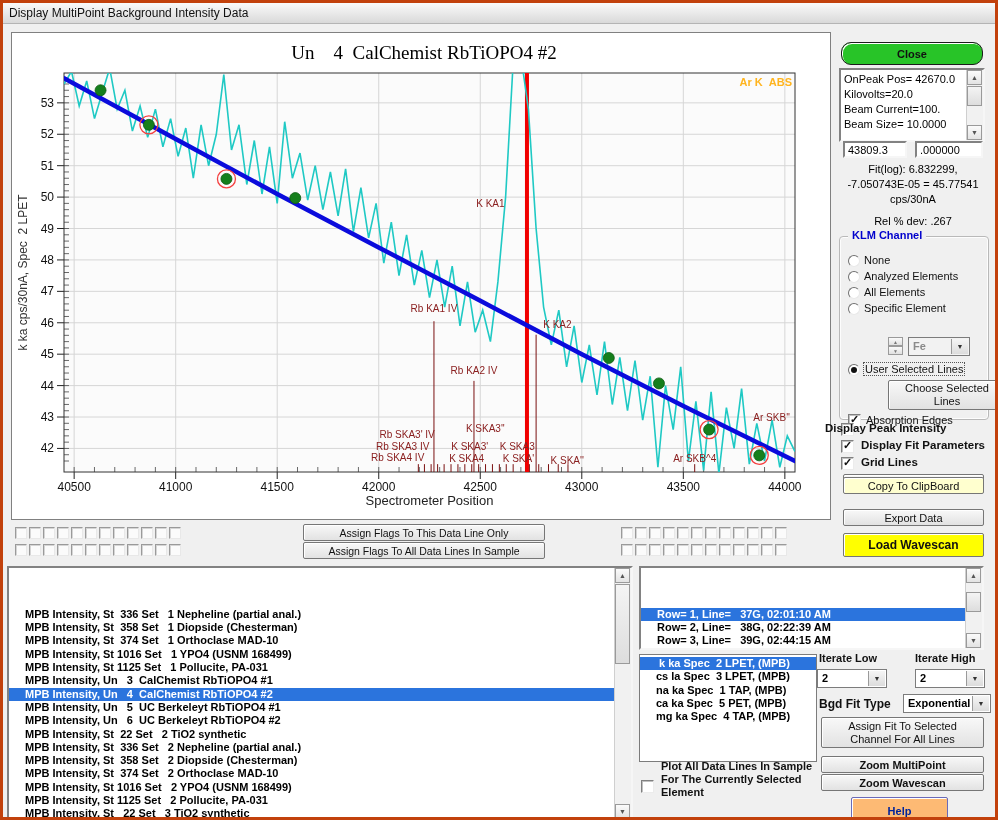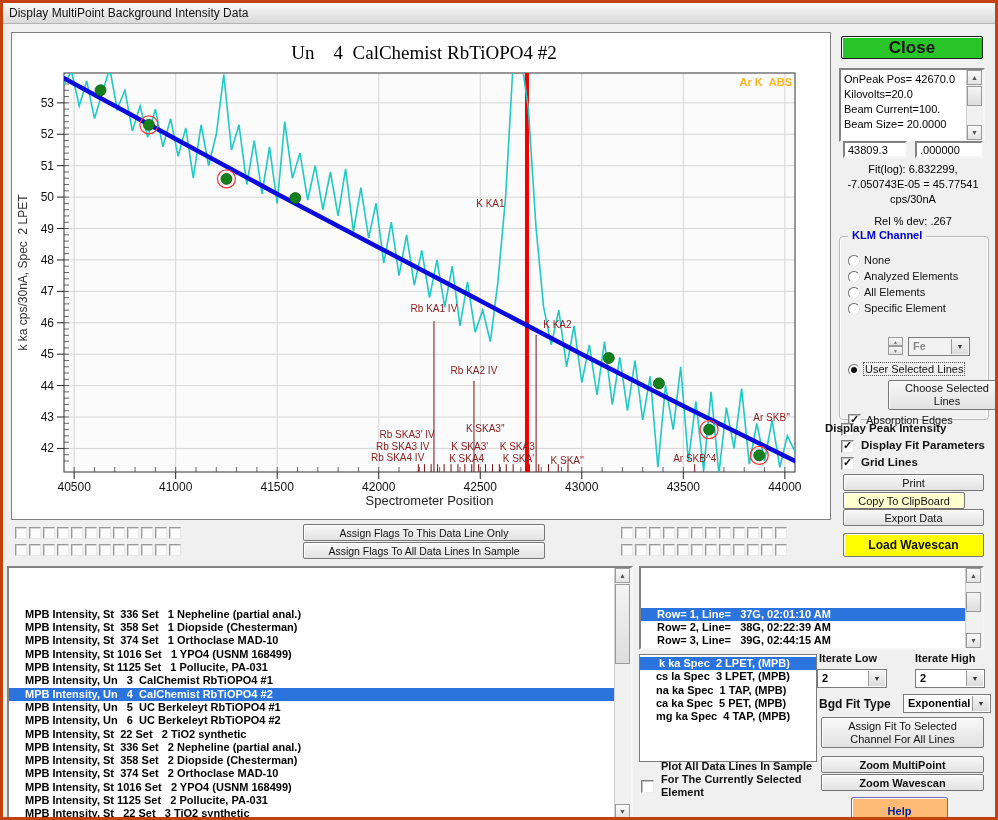--- a/index.html
+++ b/index.html
@@ -280,24 +280,24 @@
           <circle cx="697.1075" cy="396.5866141732283" r="5.5" fill="#157f1c" stroke="#0c5c12" stroke-width="0.8"></circle>
           <circle cx="747.2622222222222" cy="422.3488188976377" r="9" fill="none" stroke="#f44040" stroke-width="1.3"></circle>
           <circle cx="747.2622222222222" cy="422.3488188976377" r="5.5" fill="#157f1c" stroke="#0c5c12" stroke-width="0.8"></circle>
           <text x="412" y="26" font-size="19" fill="#000" text-anchor="middle" font-family="Liberation Serif,serif">Un&nbsp;&nbsp;&nbsp;&nbsp;4&nbsp;&nbsp;CalChemist RbTiOPO4 #2</text>
           <text x="417.5" y="472" font-size="13" fill="#222" text-anchor="middle" font-family="Liberation Sans,sans-serif">Spectrometer Position</text>
           <text x="15" y="239.5" font-size="12" fill="#333" text-anchor="middle" font-family="Liberation Sans,sans-serif" transform="rotate(-90 15 239.5)">k ka cps/30nA, Spec&nbsp;&nbsp;2 LPET</text>
           <text x="780" y="53" font-size="11" font-weight="bold" fill="#ffb41e" text-anchor="end" font-family="Liberation Sans,sans-serif">Ar K&nbsp;&nbsp;ABS</text>
         </svg>
     </div>
 
-    <button class="btn" style="left:838px;top:12px;width:142px;height:23px;background:#28c428;border-color:#1c1c1c;font-size:17px;">Close</button>
+    <button class="btn" style="left:838px;top:18px;width:142px;height:23px;background:#28c428;border-color:#1c1c1c;font-size:11px;border-radius:10px;">Close</button>
 
     <div class="inset" style="position:absolute;left:836px;top:44px;width:146px;height:74px;">
-      <div id="info-lines" style="font-size:11px;line-height:15px;padding:2px 0 0 3px;white-space:pre;"><div>OnPeak Pos= 42670.0</div><div>Kilovolts=20.0</div><div>Beam Current=100.</div><div>Beam Size= 20.0000</div></div>
+      <div id="info-lines" style="font-size:11px;line-height:15px;padding:2px 0 0 3px;white-space:pre;"><div>OnPeak Pos= 42670.0</div><div>Kilovolts=20.0</div><div>Beam Current=100.</div><div>Beam Size= 10.0000</div></div>
       <div class="scroll" style="right:0;top:0;bottom:0;">
         <div class="arr" style="top:0;">▲</div>
         <div class="thumb" style="top:16px;height:20px;"></div>
         <div class="arr" style="bottom:0;">▼</div>
       </div>
     </div>
 
     <div class="inset field" style="left:840px;top:117px;width:64px;height:17px;">43809.3</div>
     <div class="inset field" style="left:912px;top:117px;width:68px;height:17px;">.000000</div>
 
@@ -339,21 +339,21 @@
     <div id="display-options">
         <div class="cb" style="left: 838px; top: 399px;"></div>
         <span class="lbl b" style="left: 822px; top: 398px; font-size: 11.5px;">Display Peak Intensity</span>
         <div class="cb checked" style="left: 838px; top: 416px;"></div>
         <span class="lbl b" style="left: 858px; top: 415px; font-size: 11.5px;">Display Fit Parameters</span>
         <div class="cb checked" style="left: 838px; top: 433px;"></div>
         <span class="lbl b" style="left: 858px; top: 432px; font-size: 11.5px;">Grid Lines</span>
       </div>
 
     <button class="btn thin" style="left:840px;top:450px;width:141px;height:17px;">Print</button>
-    <button class="btn thin" style="left:840px;top:468px;width:122px;height:17px;background:#ffffcf;">Copy To ClipBoard</button>
+    <button class="btn thin" style="left:840px;top:453px;width:141px;height:17px;background:#ffffcf;">Copy To ClipBoard</button>
     <button class="btn thin" style="left:840px;top:485px;width:141px;height:17px;">Export Data</button>
     <button class="btn" style="left:840px;top:509px;width:141px;height:24px;background:#ffff00;font-size:12px;">Load Wavescan</button>
 
     <div id="flag-grid-left">
         <div class="mini" style="left: 12px; top: 503px;"></div>
         <div class="mini" style="left: 26px; top: 503px;"></div>
         <div class="mini" style="left: 40px; top: 503px;"></div>
         <div class="mini" style="left: 54px; top: 503px;"></div>
         <div class="mini" style="left: 68px; top: 503px;"></div>
         <div class="mini" style="left: 82px; top: 503px;"></div>

